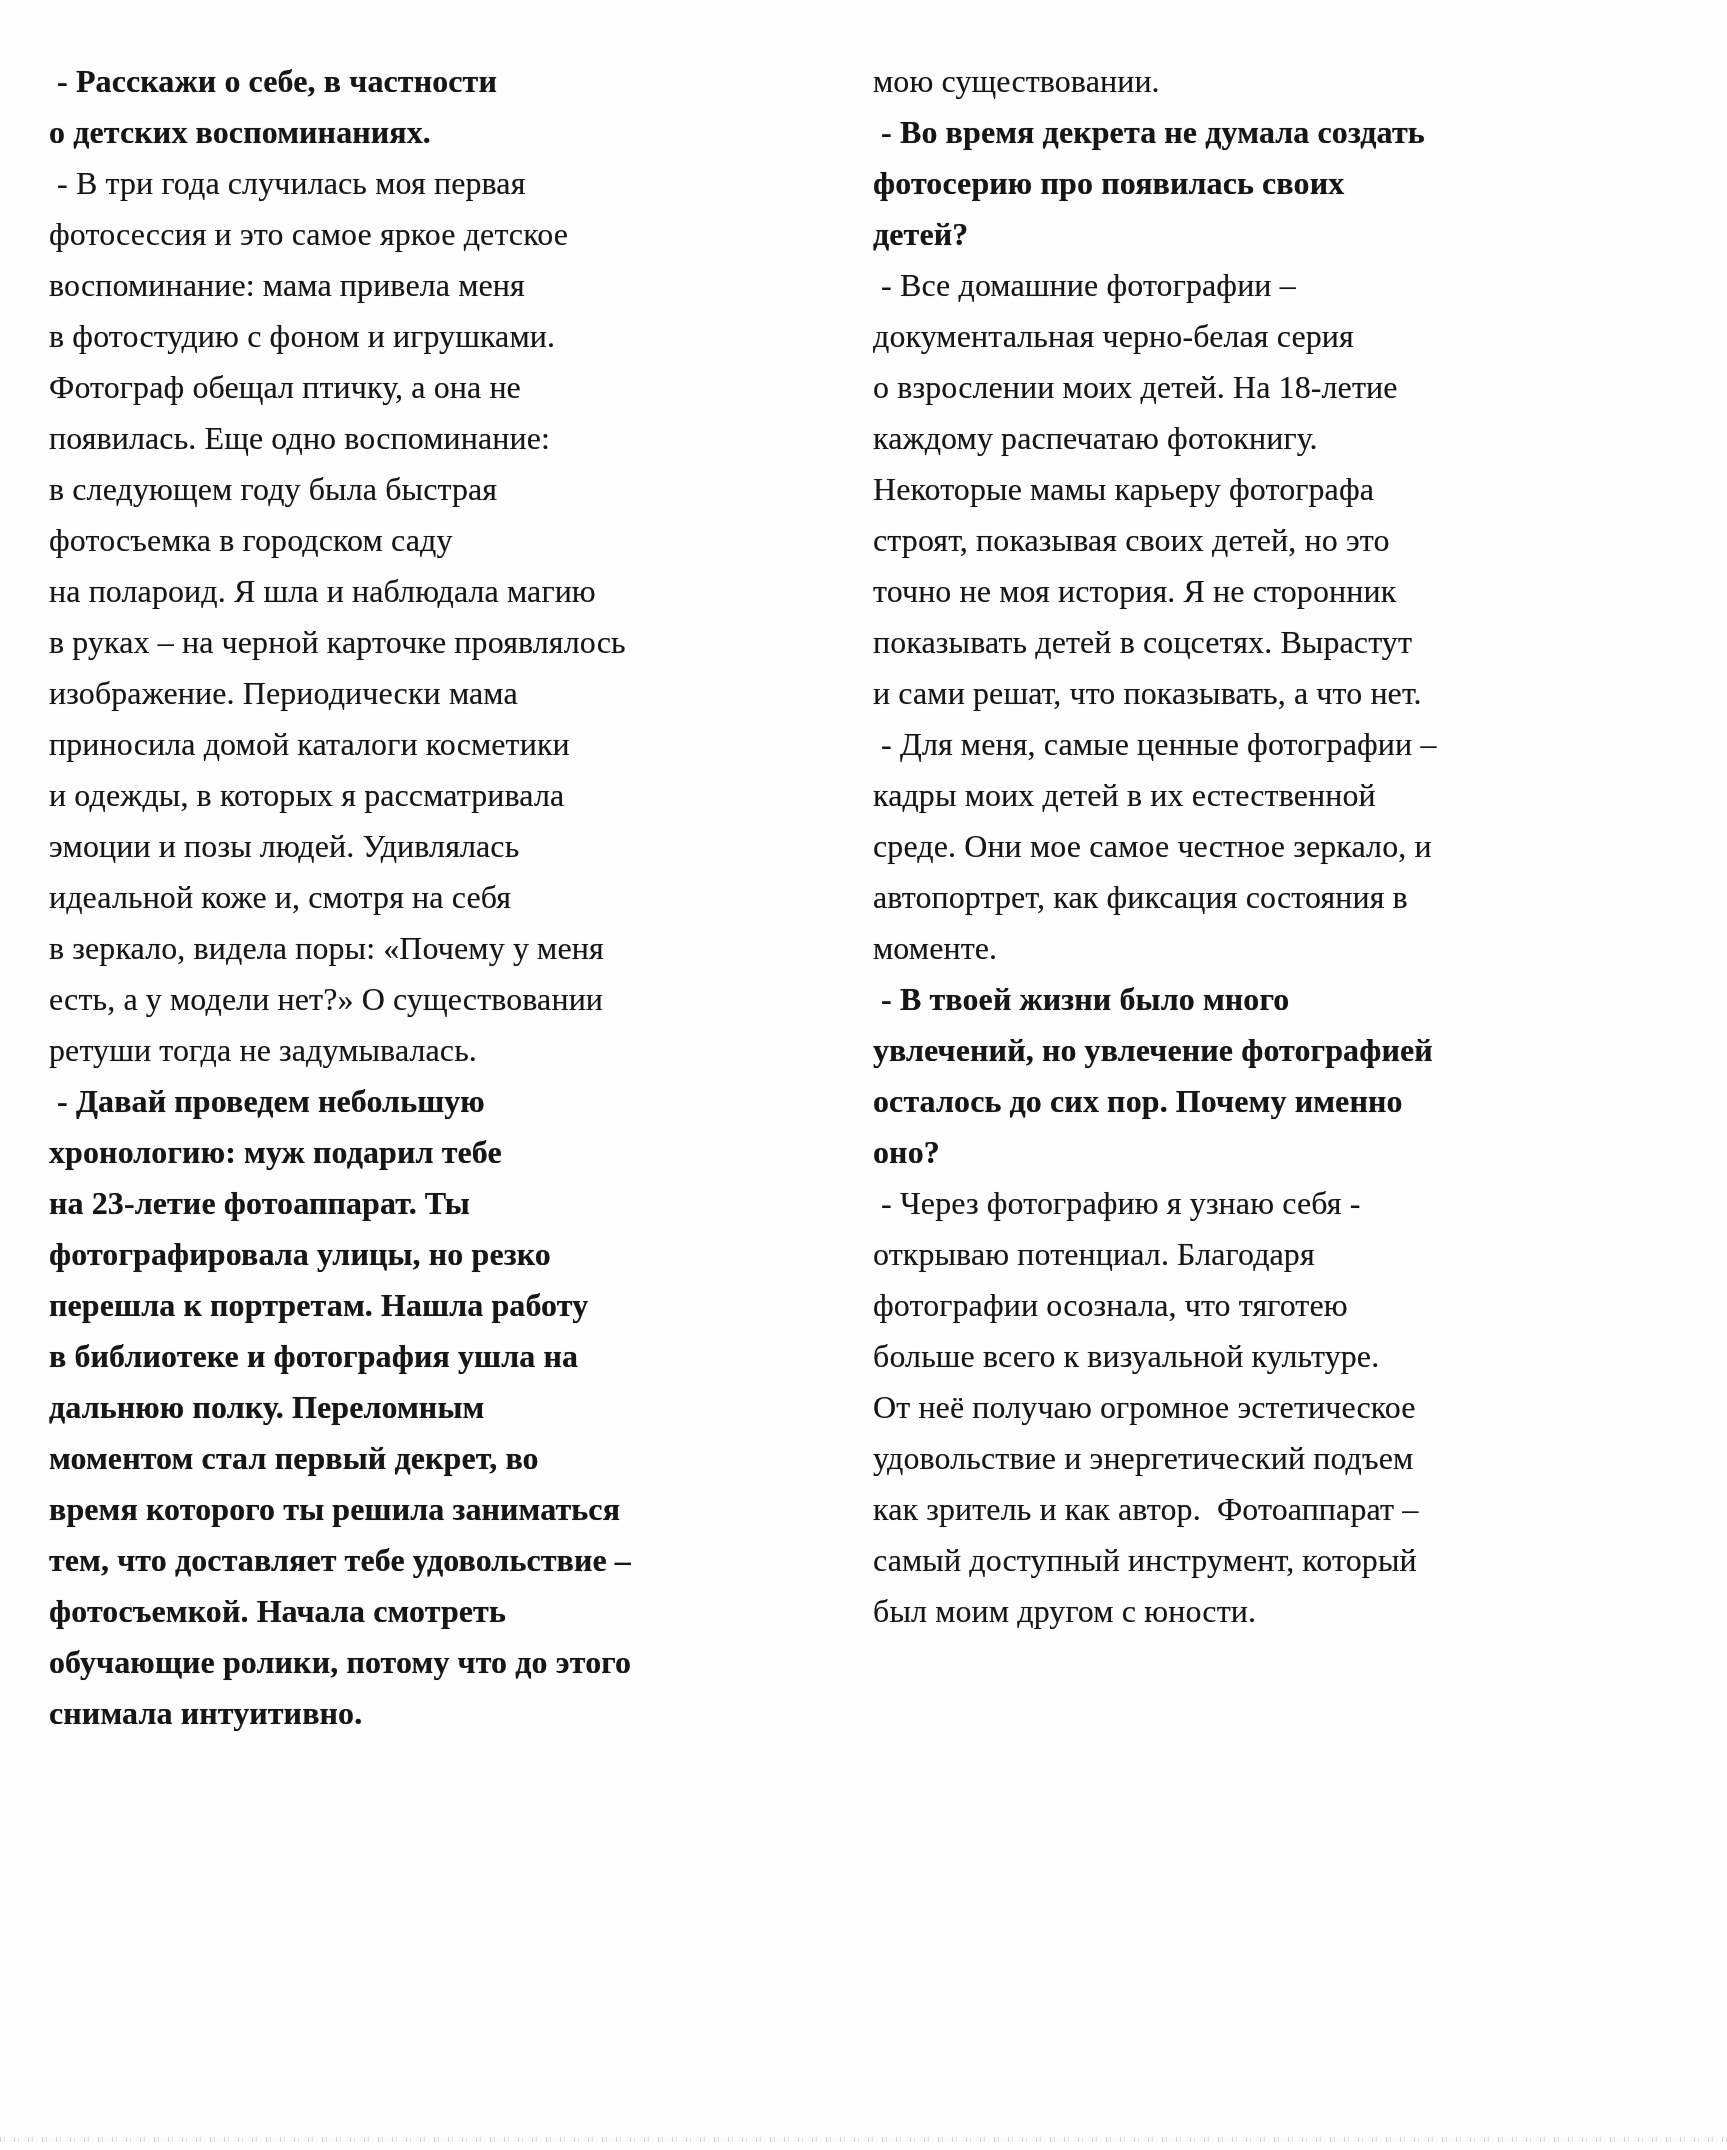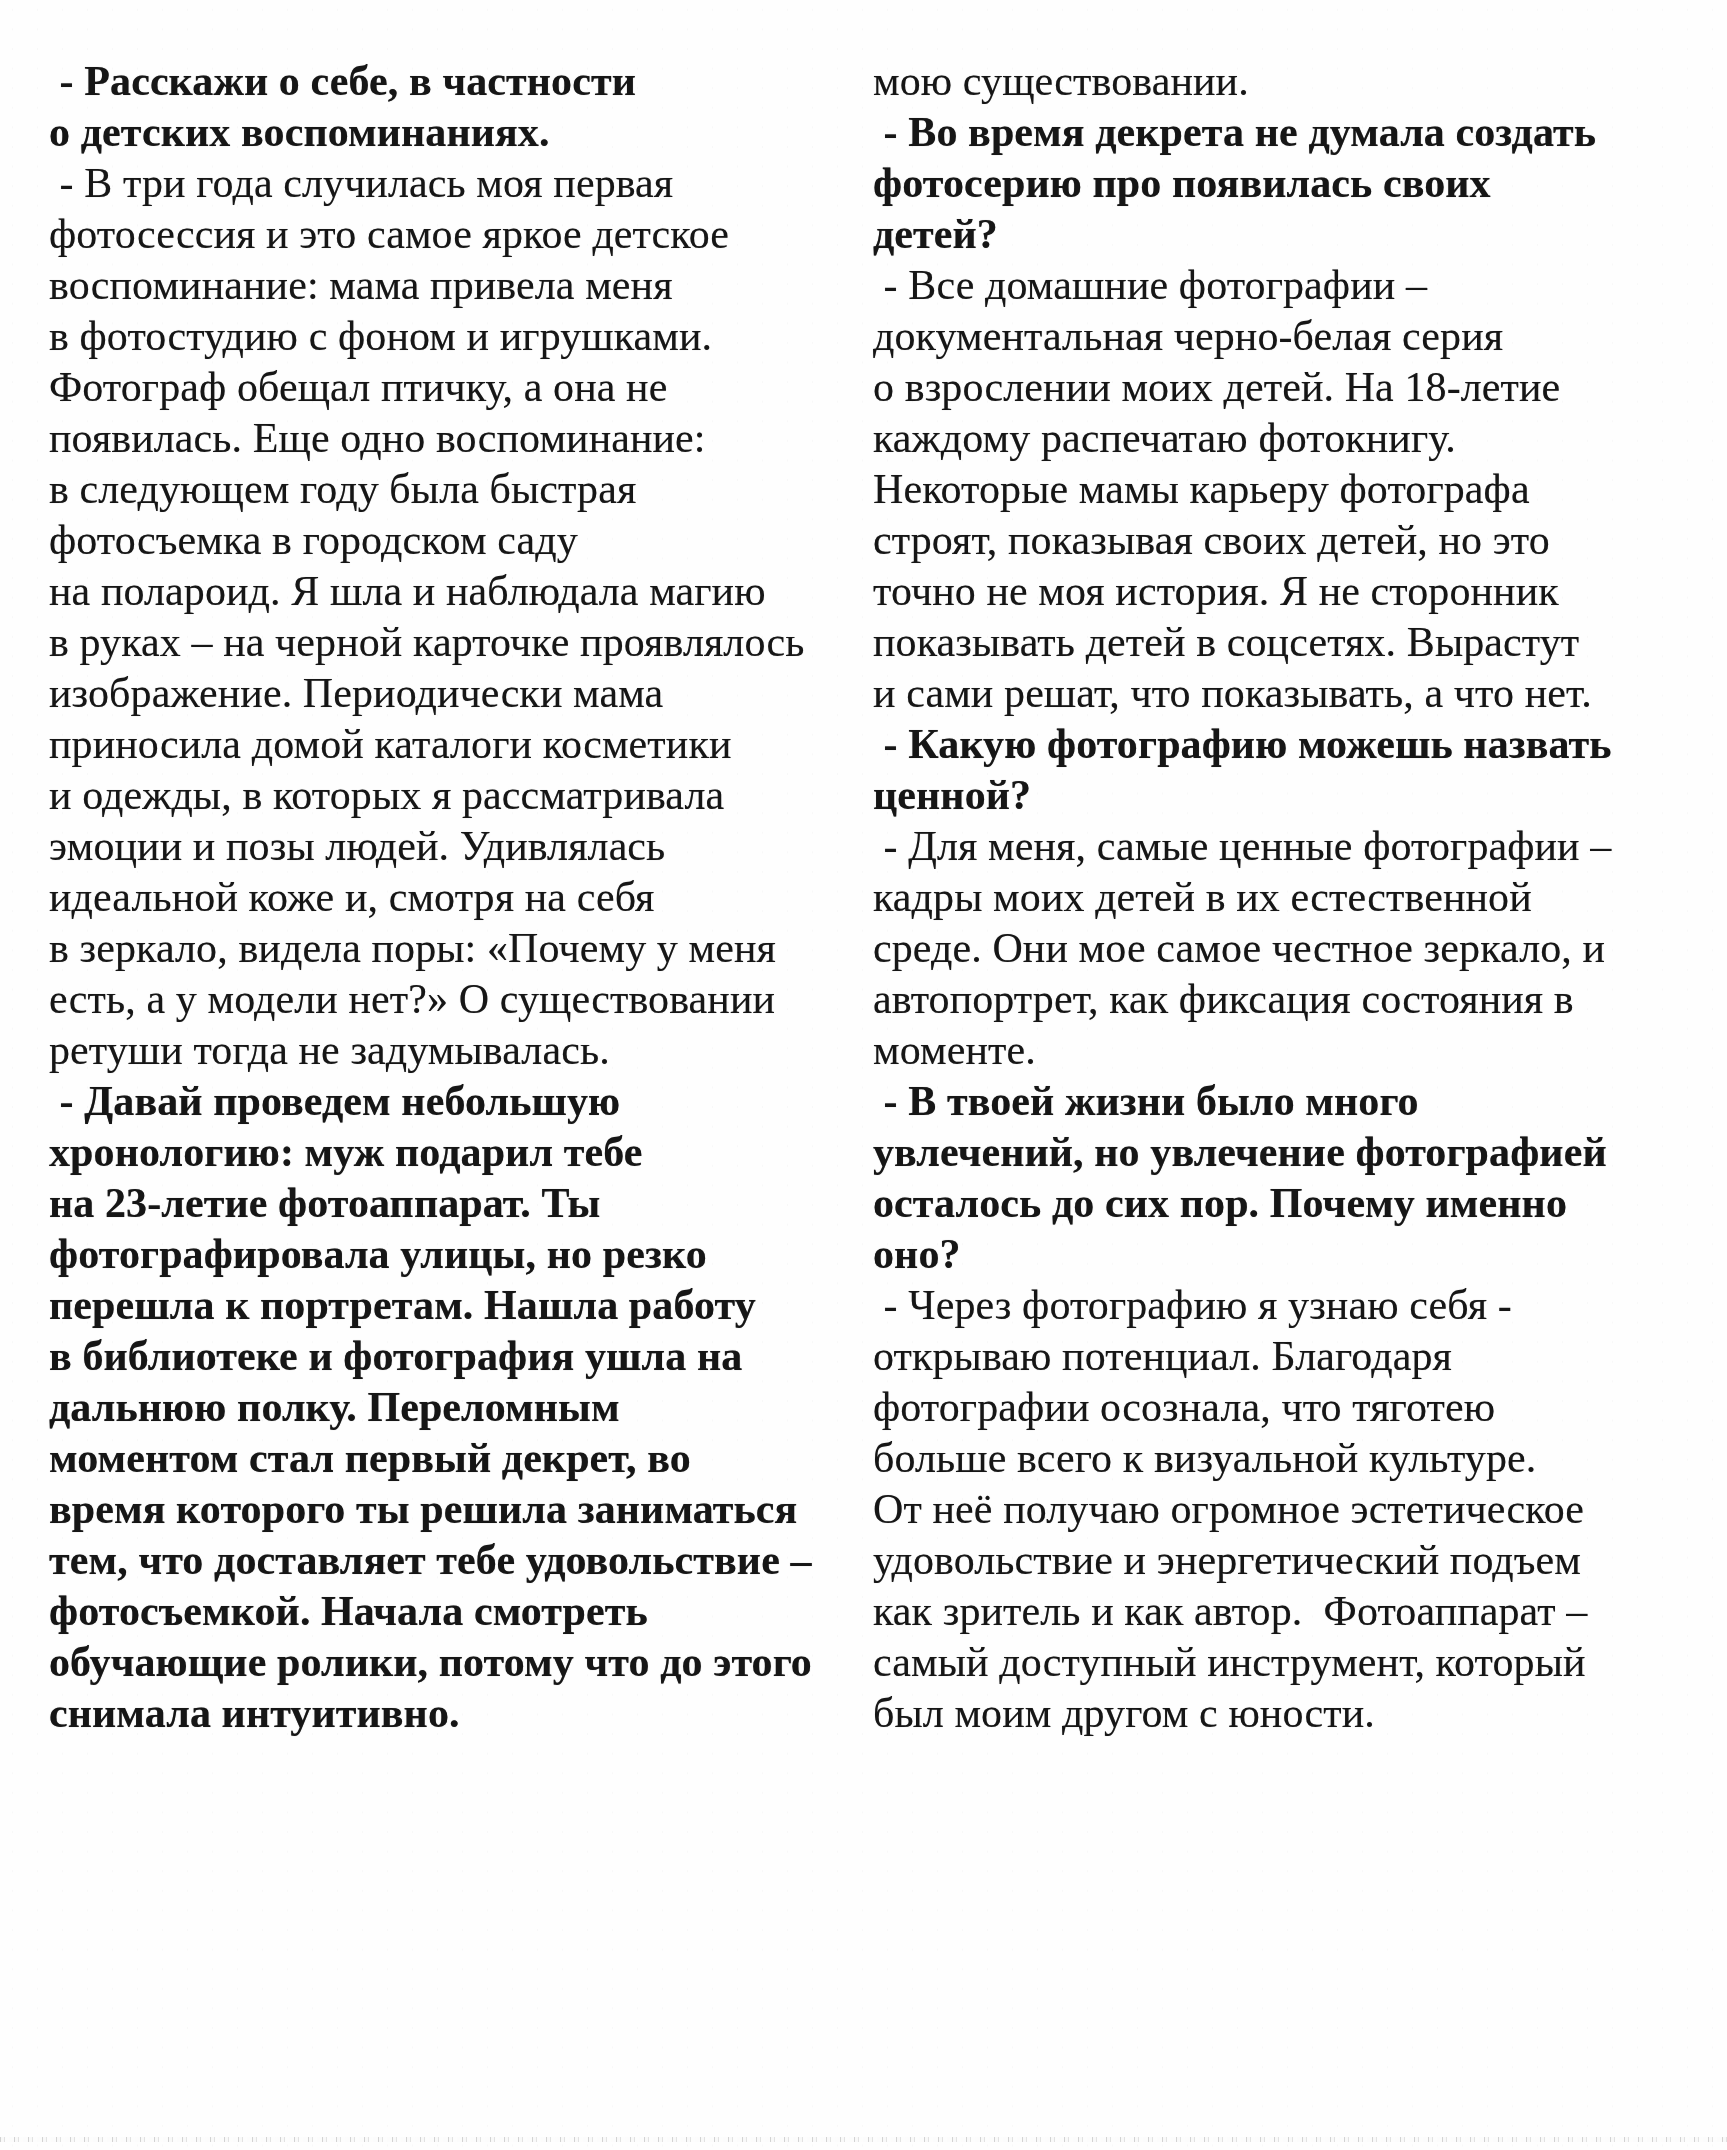--- a/index.html
+++ b/index.html
@@ -31,21 +31,21 @@
     align-items: flex-start;
   }
   .col {
     flex: 0 0 auto;
   }
   .col-left  { width: 810px; margin-right: 14px; }
   .col-right { width: 837px; }
   .col p {
     margin: 0;
     white-space: pre;
-    font-size: 42px;
+    font-size: 32px;
     line-height: 51px;
     color: #161616;
     text-shadow: 0 0 0.7px rgba(20,20,20,0.45);
     letter-spacing: 0.1px;
   }
   .col p.q {
     font-weight: bold;
     text-shadow: 0 0 0.7px rgba(10,10,10,0.55);
   }
   .gap-top { margin-top: 34px; }
@@ -118,22 +118,20 @@
 детей?</p>
       <p class="a"> - Все домашние фотографии –
 документальная черно-белая серия
 о взрослении моих детей. На 18-летие
 каждому распечатаю фотокнигу.
 Некоторые мамы карьеру фотографа
 строят, показывая своих детей, но это
 точно не моя история. Я не сторонник
 показывать детей в соцсетях. Вырастут
 и сами решат, что показывать, а что нет.</p>
-      <p class="q gap-top"> - Какую фотографию можешь назвать
-ценной?</p>
       <p class="a"> - Для меня, самые ценные фотографии –
 кадры моих детей в их естественной
 среде. Они мое самое честное зеркало, и
 автопортрет, как фиксация состояния в
 моменте.</p>
       <p class="q gap-top"> - В твоей жизни было много
 увлечений, но увлечение фотографией
 осталось до сих пор. Почему именно
 оно?</p>
       <p class="a"> - Через фотографию я узнаю себя -

